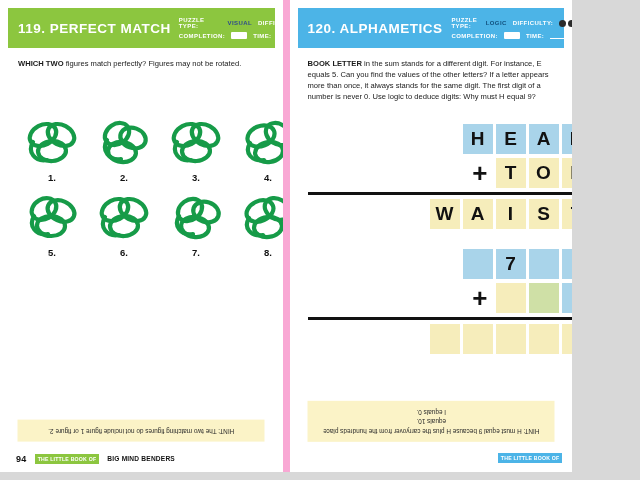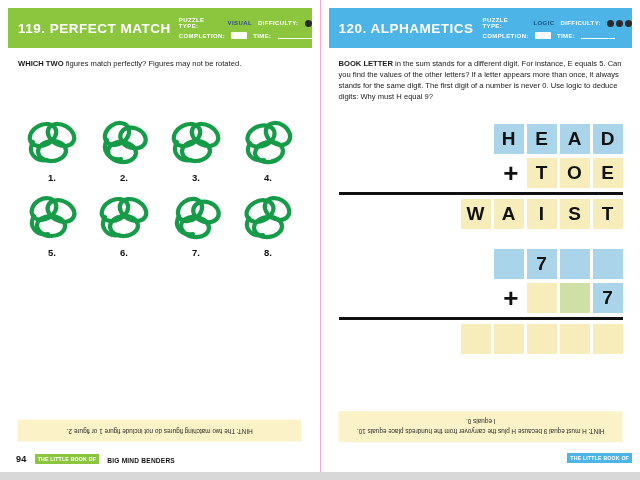--- a/index.html
+++ b/index.html
@@ -3,26 +3,26 @@
 <meta charset="utf-8">
 <style>
   html,body{margin:0;padding:0;}
   body{
     width:640px;height:480px;
     background:#d8d8d8;
     font-family:"Liberation Sans", sans-serif;
     overflow:hidden;
   }
   .page{
-    position:absolute;top:0;left:0;width:640px;height:472px;
+    position:absolute;top:0;left:0;width:572px;height:472px;
     background:#ffffff;
     display:flex;
   }
   .leaf{position:relative;width:320px;height:472px;overflow:hidden;}
-  .leaf.right{border-left:1px solid #f9a8d4;}
+  .leaf.right{border-left:7px solid #f9a8d4;}
 
   
   .banner{
     position:absolute;left:8px;right:8px;top:8px;height:40px;
     display:flex;align-items:stretch;
   }
   .banner.green{background:#8cc63f;}
   .banner.blue{background:#4cb4e7;}
   .banner .title{
     display:flex;align-items:center;
@@ -85,21 +85,21 @@
     position:absolute;left:18px;right:18px;bottom:30px;
     background:#fbf3c7;
     padding:6px 8px;
     font-size:6.4px;line-height:1.5;color:#2a2a2a;
     transform:rotate(180deg);
     text-align:center;
   }
 
   
   .footer{
-    position:absolute;bottom:8px;height:11px;display:flex;align-items:flex-end;gap:8px;
+    position:absolute;bottom:8px;height:11px;display:flex;align-items:center;gap:8px;
     font-size:6.5px;font-weight:bold;letter-spacing:.3px;
   }
   .footer.left{left:16px;}
   .footer.right{right:8px;flex-direction:column;}
   .pageno{font-size:9px;font-weight:bold;color:#111;}
   .tag{display:inline-block;padding:2px 3px;color:#ffffff;font-size:5.2px;letter-spacing:.2px;}
   .tag.green{background:#8cc63f;}
   .tag.blue{background:#4cb4e7;}
   .bmb{font-size:6.6px;font-weight:bold;color:#111;letter-spacing:.2px;}
 </style>

